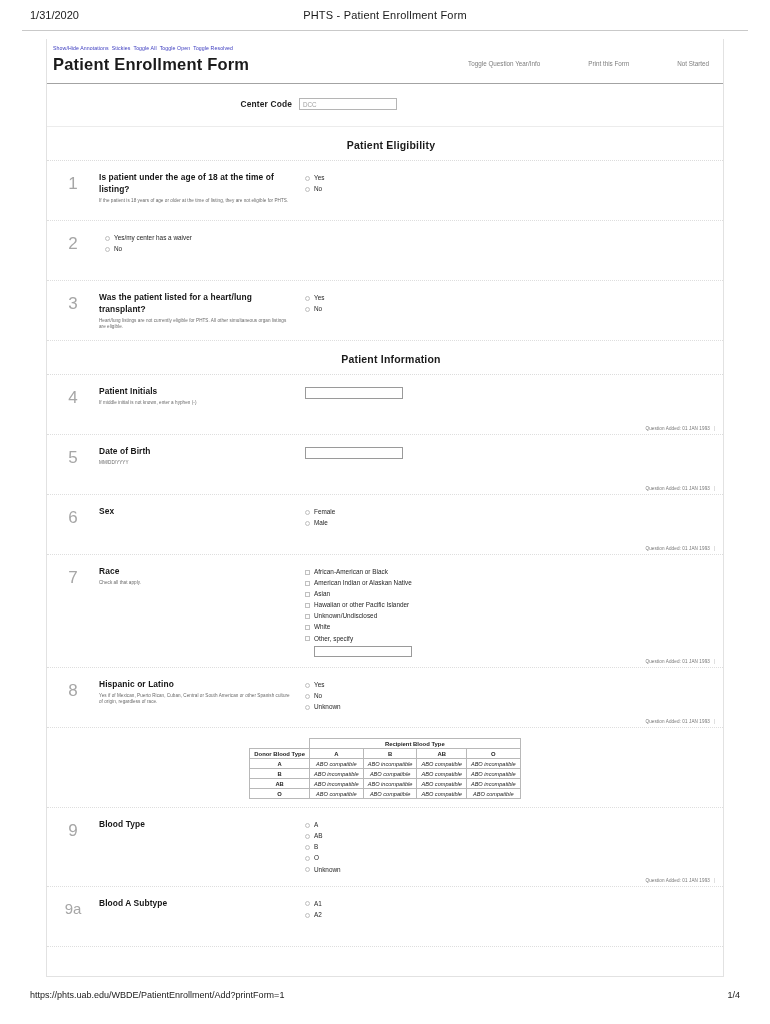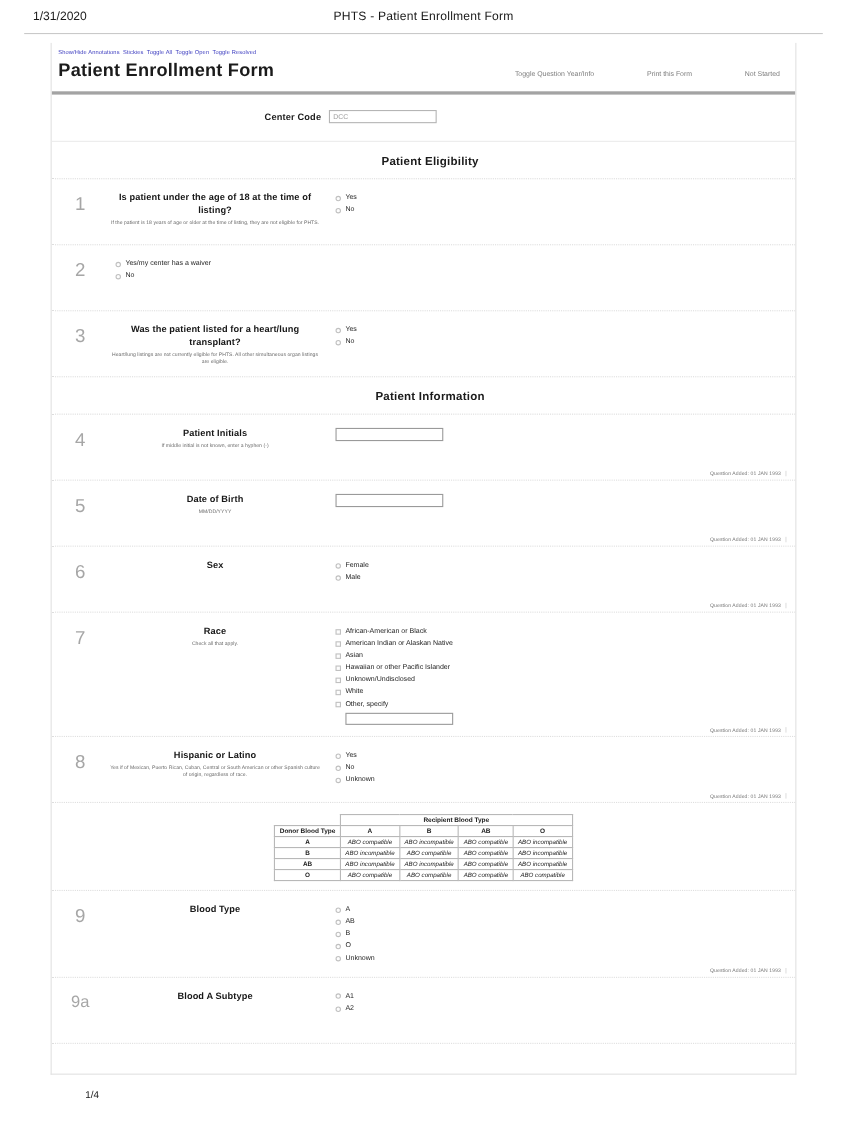--- a/index.html
+++ b/index.html
@@ -42,23 +42,23 @@
   .annot-bar{
     padding:6px 0 2px 6px;
     font-size:5.2px;
     color:#3b3bbf;
     letter-spacing:.1px;
     white-space:nowrap;
   }
   .annot-bar span{ margin-right:3px; text-decoration:none; }
 
   .title-row{
-    display:flex; align-items:flex-end;
+    display:flex; align-items:center;
     padding:2px 10px 9px 6px;
-    border-bottom:3px solid #a3a3a3;
+    border-bottom:1px solid #a3a3a3;
   }
   .form-title{
     font-size:16.5px; font-weight:bold; letter-spacing:.2px;
     color:#1b1b1b; flex:0 0 auto;
   }
   .title-actions{
     flex:1; display:flex; justify-content:flex-end; align-items:center;
     gap:48px; padding-bottom:3px; padding-right:4px;
   }
   .title-actions span{ font-size:6.3px; color:#7d7d7d; white-space:nowrap;}
@@ -98,21 +98,21 @@
   .q-num{
     width:52px; flex:0 0 52px;
     text-align:center;
     font-size:17px; color:#a6a6a6; font-weight:300;
     line-height:1;
     padding-top:3px;
   }
   .q-num.small{ font-size:15px; }
   .q-label{
     width:200px; flex:0 0 200px;
-    text-align:center; padding-right:7px;
+    text-align:left; padding-right:7px;
   }
   .q-label .lbl{
     font-size:8.4px; font-weight:bold; color:#171717;
     line-height:11.5px; letter-spacing:.1px; display:block;
   }
   .q-label .hint{
     display:block;
     font-size:4.6px; color:#6a6a6a; line-height:6.2px;
     margin-top:2.5px; letter-spacing:.05px;
   }
@@ -459,14 +459,15 @@
       <div class="opt">
         <span class="radio"></span>
         <span>A2</span>
       </div>
     </div>
   </div>
 
 </div>
 
 <div class="print-footer">
+  <div class="pf-url">https://phts.uab.edu/WBDE/PatientEnrollment/Add?printForm=1</div>
   <div class="pf-page">1/4</div>
 </div>
 
 </body></html>

